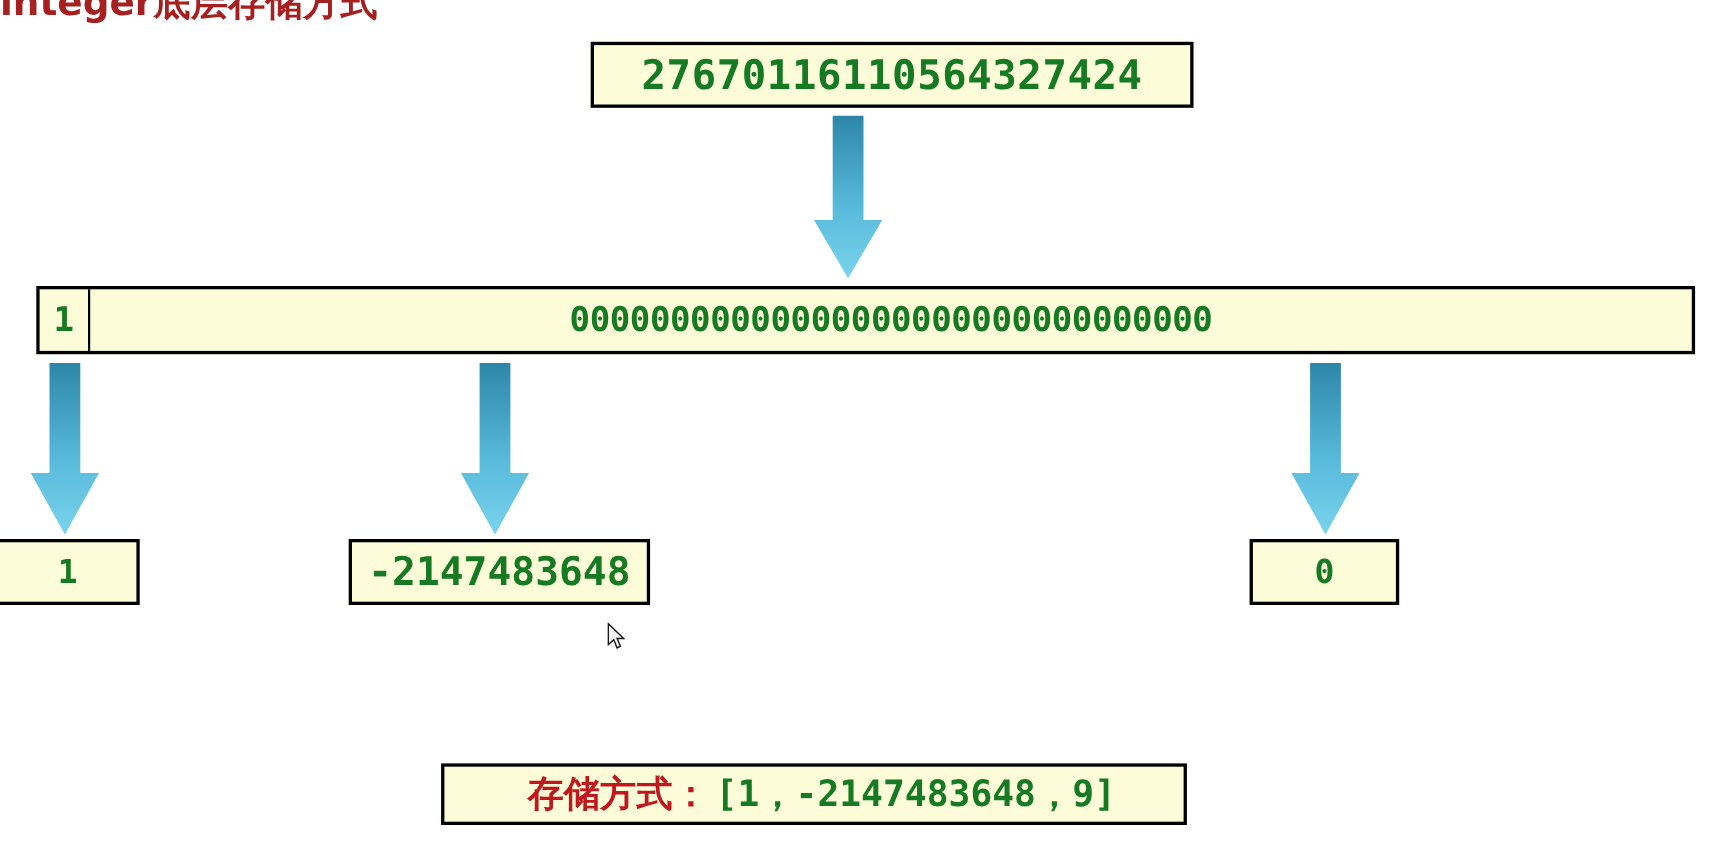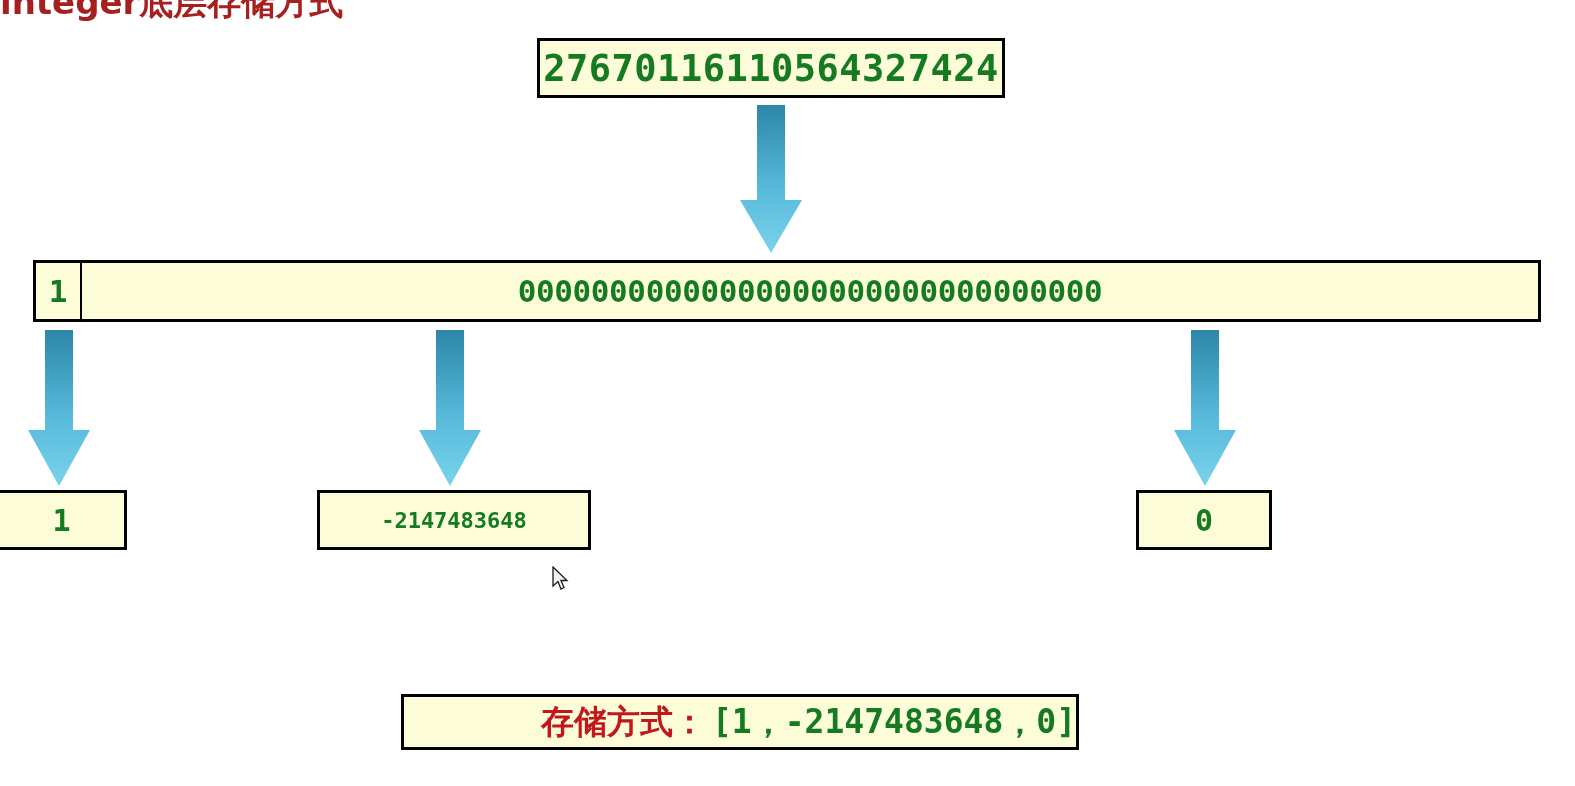--- a/index.html
+++ b/index.html
@@ -48,21 +48,21 @@
     justify-content: center;
     color: #157a22;
     font-family: "DejaVu Sans Mono", monospace;
     font-weight: bold;
     white-space: nowrap;
   }
 
   #top-value-box {
     left: 537px;
     top: 38px;
-    width: 468px;
+    width: 548px;
     height: 60px;
     font-size: 37px;
     letter-spacing: 0.5px;
   }
 
   
   #bit-strip {
     position: absolute;
     left: 33px;
     top: 260px;
@@ -109,21 +109,21 @@
     top: 490px;
     width: 131px;
     height: 60px;
     font-size: 30px;
   }
   #result-box-1 {
     left: 317px;
     top: 490px;
     width: 274px;
     height: 60px;
-    font-size: 22px;
+    font-size: 36px;
   }
   #result-box-2 {
     left: 1136px;
     top: 490px;
     width: 136px;
     height: 60px;
     font-size: 30px;
   }
 
   
@@ -131,21 +131,21 @@
     position: absolute;
     left: 401px;
     top: 694px;
     width: 678px;
     height: 56px;
     background: #fcfcd9;
     border: 3px solid #000000;
     box-sizing: border-box;
     display: flex;
     align-items: center;
-    justify-content: flex-end;
+    justify-content: center;
     padding-left: 14px;
     white-space: nowrap;
   }
   #summary-label {
     color: #c0181c;
     font-family: "DejaVu Sans", sans-serif;
     font-size: 33px;
     font-weight: bold;
   }
   #summary-value {
@@ -240,18 +240,18 @@
 </div>
 <div class="ybox" id="result-box-1">
   <span>-2147483648</span>
 </div>
 <div class="ybox" id="result-box-2">
   <span>0</span>
 </div>
 
 <div id="summary-box">
   <span id="summary-label">存储方式：</span>
-  <span id="summary-value">[1，-2147483648，0]</span>
+  <span id="summary-value">[1，-2147483648，9]</span>
 </div>
 
 <svg id="mouse-cursor" width="20" height="28" viewBox="0 0 20 28">
   <polygon points="1,1 1,20 6,15.5 9,23 12,21.5 9,14.5 15,14.5" fill="#f2f2f2" stroke="#1a1a1a" stroke-width="1.3"></polygon>
 </svg>
 
 </body></html>

